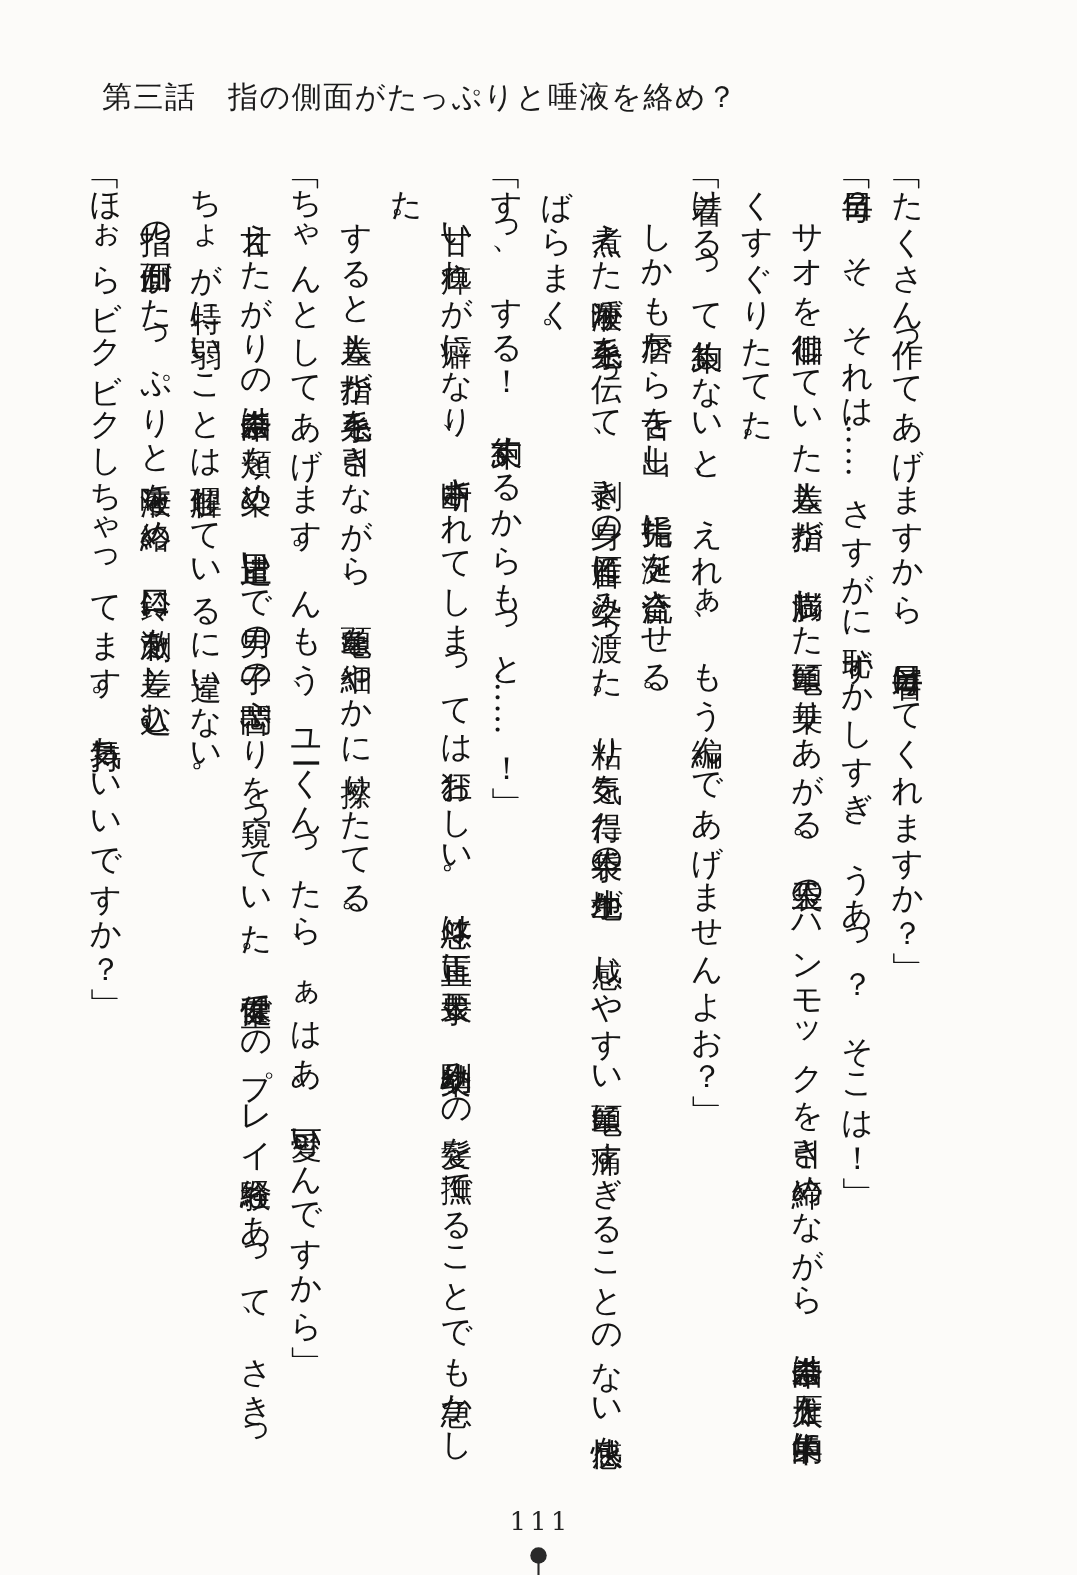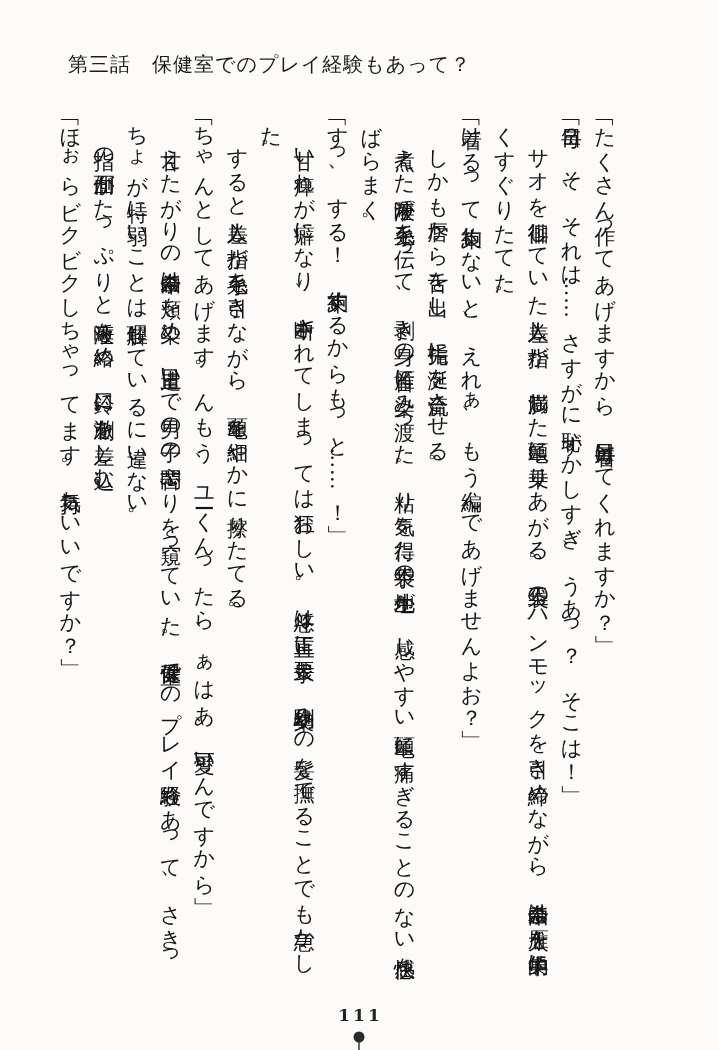--- a/index.html
+++ b/index.html
@@ -44,36 +44,35 @@
   .page-number {
     position: absolute;
     top: 1005px;
     left: 0;
     width: 100%;
     text-align: center;
     font-size: 17px;
     letter-spacing: 3px;
     text-indent: 3px;
     color: #222222;
-    font-weight: bold;
   }
   .ornament {
     position: absolute;
     top: 1031px;
     left: 50%;
     transform: translateX(-50%);
     line-height: 0;
   }
 </style>
 </head>
 <body>
 
 <div class="page">
 
-  <div class="chapter-header">第三話　保健室でのプレイ経験もあって？</div>
+  <div class="chapter-header">第三話　指の側面がたっぷりと唾液を絡め？</div>
 
   <div class="vertical-text">
     <p>「たくさん作ってあげますから、毎日着けてくれますか？」</p>
     <p>「毎日？　そ、それは……さすがに恥ずかしすぎ、うあっ？　そこは！」</p>
     <p>　サオを徘徊していた人差し指が、膨満した亀頭に乗りあがる。玉袋のハンモックを引き締めながら、由希奈は雁太を集中的にくすぐりたてた。</p>
     <p>「着けるって約束しないと、えれぁ、もう編んであげませんよお？」</p>
     <p>　しかも唇から舌を出し、指先に涎を合流させる。</p>
     <p>　煮えた唾液が毛糸を伝って、剥き身の雁首に染み渡った。粘り気を得た手袋の生地が、感じやすい亀頭に痛すぎることのない快感をばらまく。</p>
     <p>「すっ、する！　約束するからもっと……！」</p>
     <p>　甘い痺れが癖になり、中断されてしまっては狂おしい。悠斗は正直に要求し、幼馴染みの髪を撫でることでも急かした。</p>

